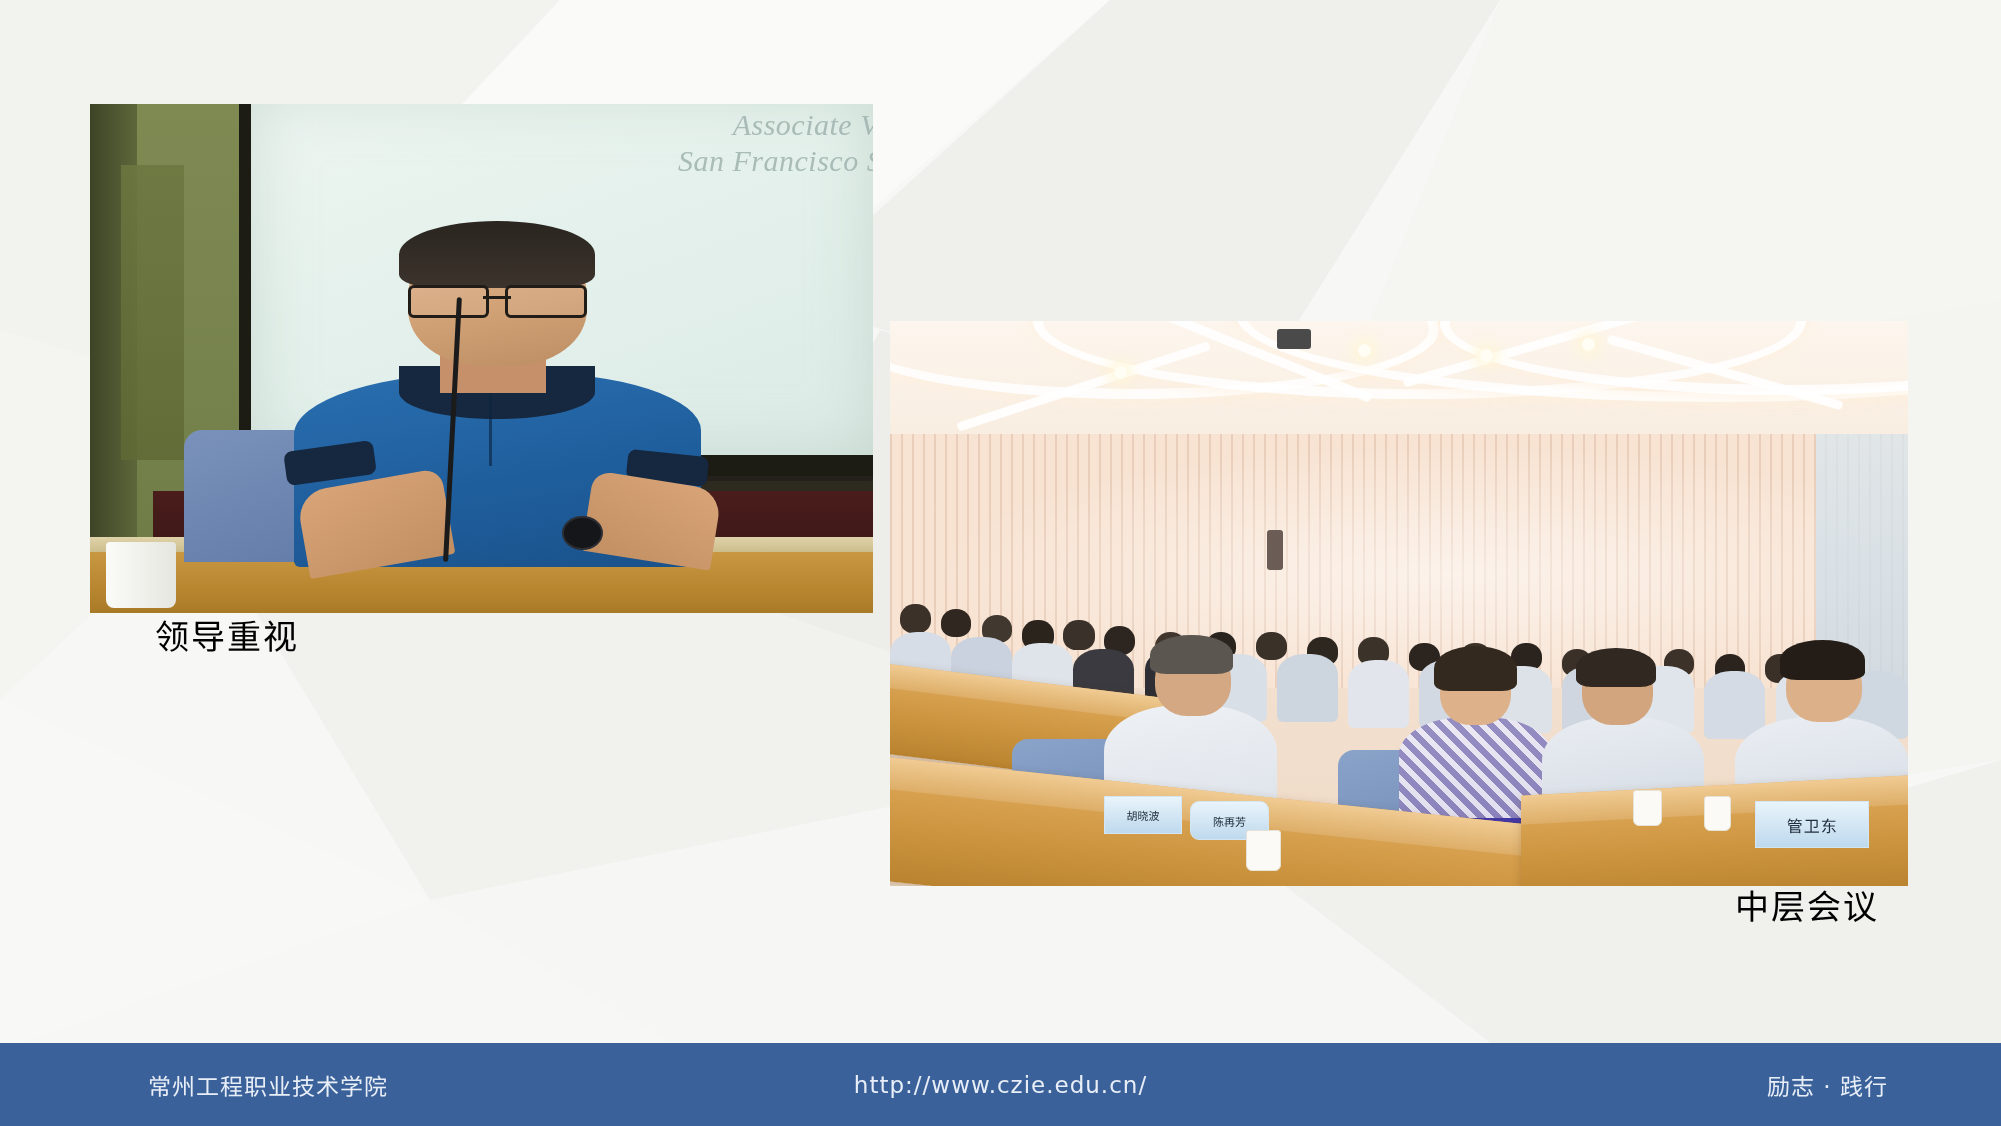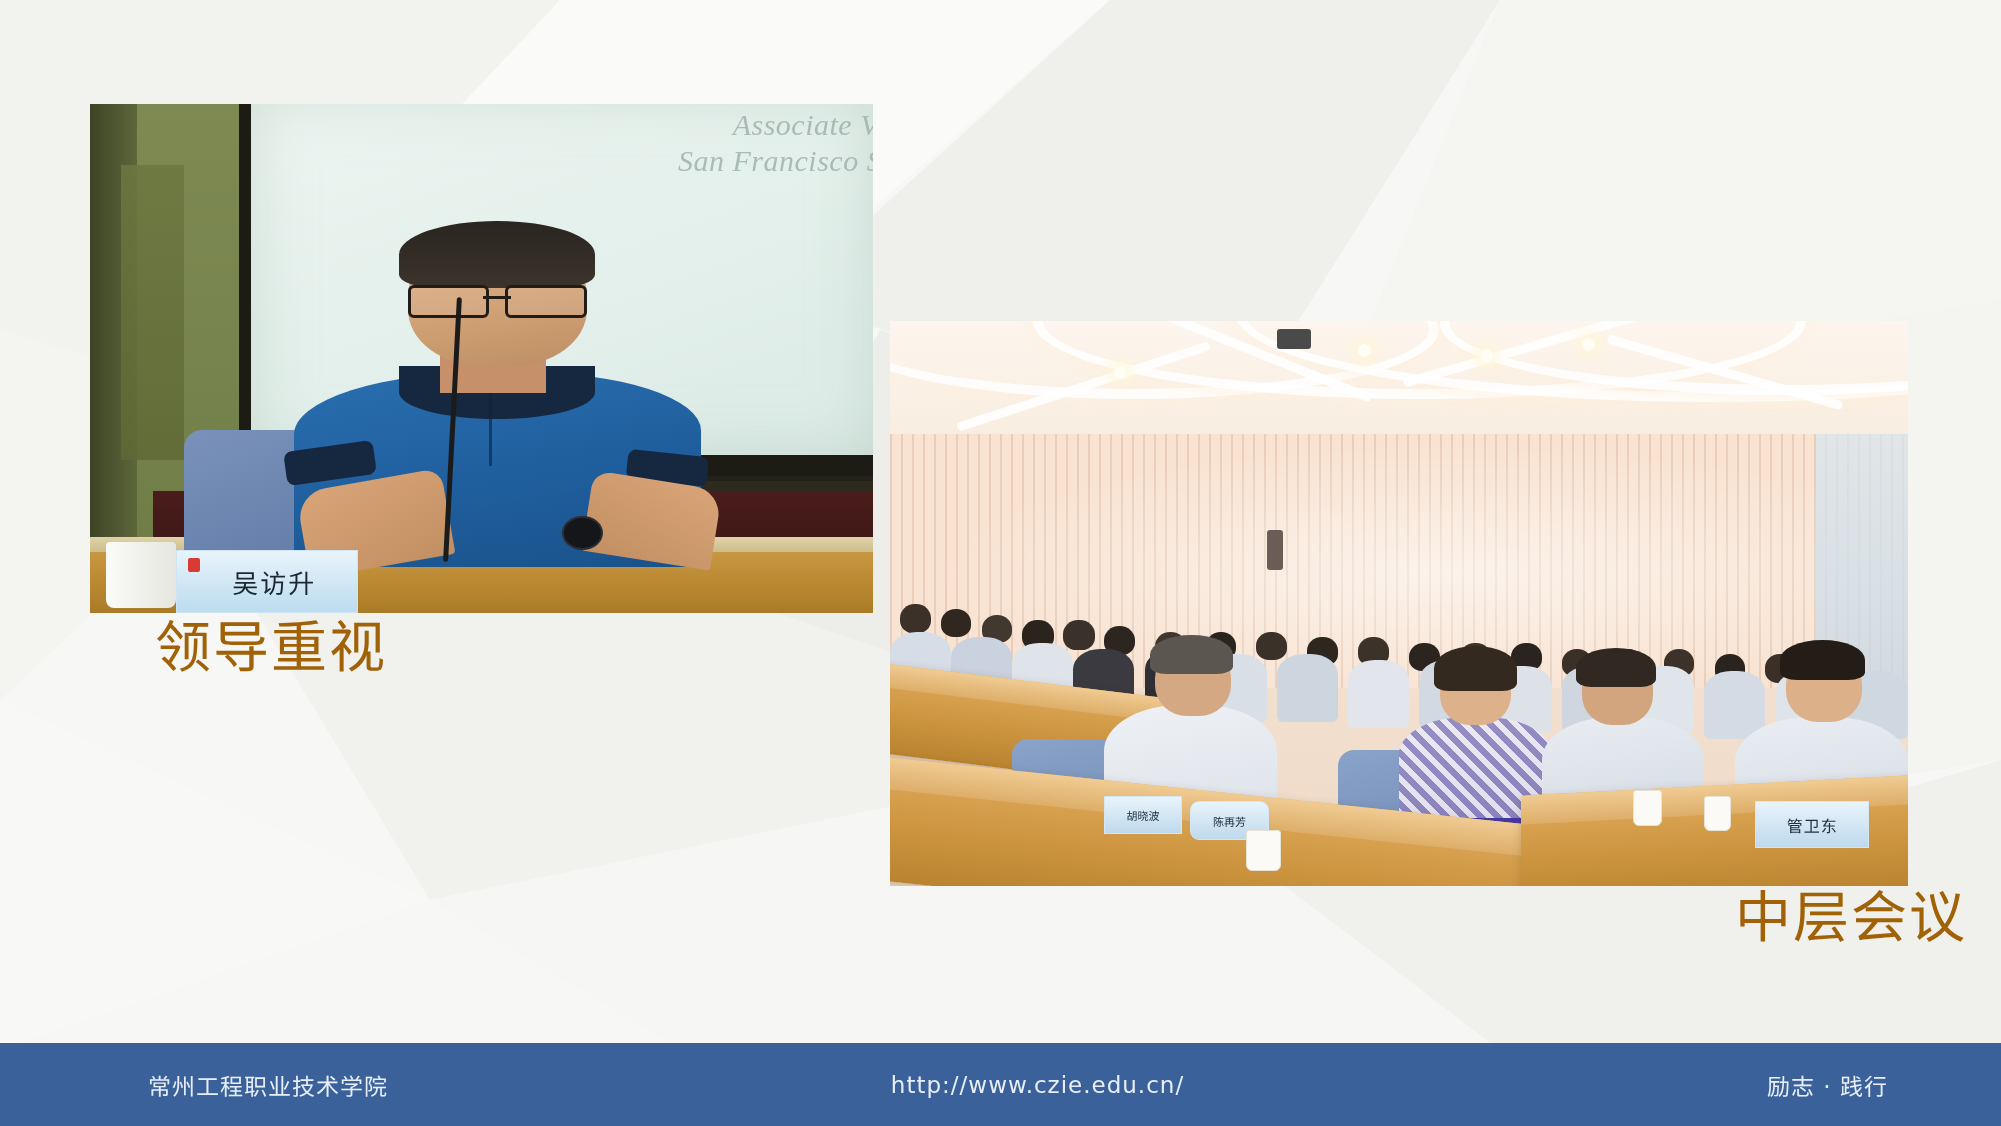--- a/index.html
+++ b/index.html
@@ -309,22 +309,22 @@
   .p2-cup {
     position: absolute; background: #fbfaf6;
     border-radius: 3px 3px 6px 6px;
     border: 1px solid #e6e2d6;
   }
 
   
   .caption {
     position: absolute;
     font-family: "DejaVu Sans", "Liberation Sans", sans-serif;
-    color: #a16207;
-    font-size: 56px;
+    color: #000000;
+    font-size: 34px;
     line-height: 1;
     letter-spacing: 2px;
     white-space: nowrap;
   }
   .caption-1 { left: 155px; top: 620px; }
   .caption-2 { left: 1735px; top: 890px; }
 
   
   .footer {
     position: absolute;
@@ -336,21 +336,21 @@
     align-items: center;
   }
   .footer-item {
     font-family: "DejaVu Sans", "Liberation Sans", sans-serif;
     color: #e8eef7;
     font-size: 23px;
     letter-spacing: 1px;
     white-space: nowrap;
   }
   .footer-left   { position: absolute; left: 148px; }
-  .footer-center { position: absolute; left: 50%; transform: translateX(-50%); margin-left: 37px; }
+  .footer-center { position: absolute; left: 50%; transform: translateX(-50%); }
   .footer-right  { position: absolute; right: 113px; }
 </style>
 </head>
 <body>
 
 <div class="slide">
 
   <div class="bg-layer">
     <svg viewBox="0 0 2001 1126" preserveAspectRatio="none" aria-hidden="true">
       <rect x="0" y="0" width="2001" height="1126" fill="#f7f7f5"></rect>
@@ -400,24 +400,20 @@
         <div class="p1-hair"></div>
         <div class="p1-glasses">
           <div class="p1-lens l"></div>
           <div class="p1-lens r"></div>
           <div class="p1-bridge"></div>
         </div>
       </div>
 
       <div class="p1-mic"></div>
       <div class="p1-cup"></div>
-      <div class="p1-nameplate">
-        <div class="p1-nameplate-dot"></div>
-        <div class="p1-nameplate-text">吴访升</div>
-      </div>
     </div>
   </div>
 
   <div class="photo photo-2">
     <div class="photo-inner">
       <div class="p2-base"></div>
       <div class="p2-ceiling">
         <div class="p2-ceil-arc p2-a1"></div>
         <div class="p2-ceil-arc p2-a2"></div>
         <div class="p2-ceil-arc p2-a3"></div>

